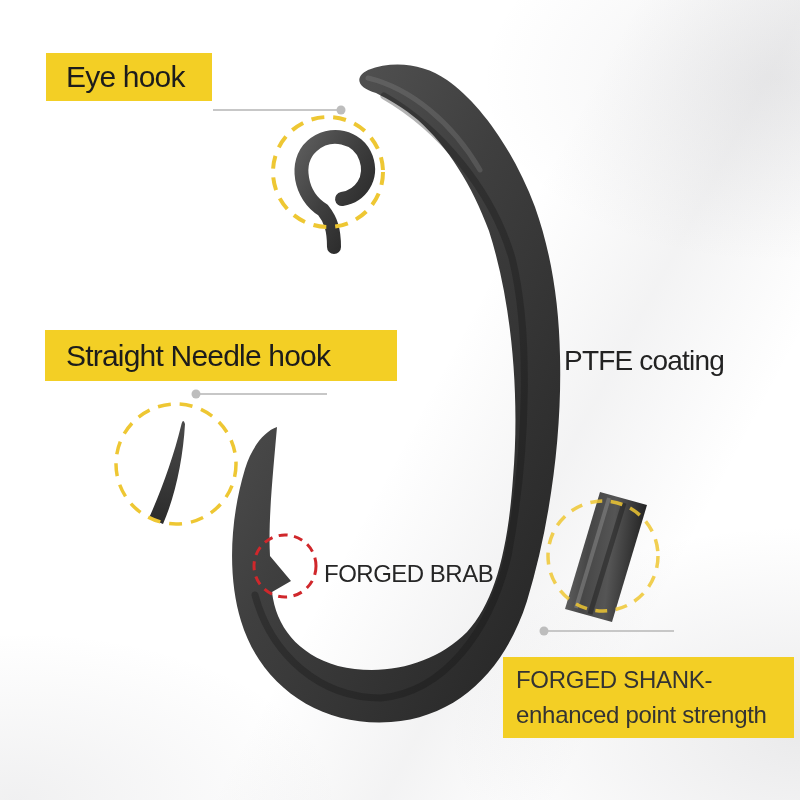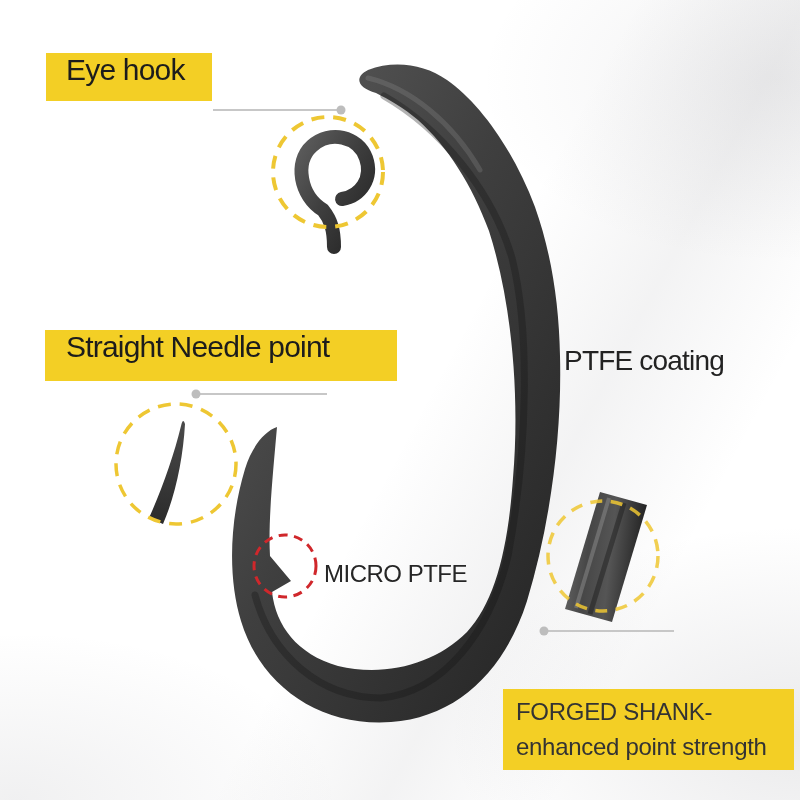--- a/index.html
+++ b/index.html
@@ -21,29 +21,29 @@
       radial-gradient(ellipse 500px 300px at 100% 92%, rgba(110,110,118,0.14), transparent 70%),
       radial-gradient(ellipse 460px 240px at 2% 100%, rgba(110,110,118,0.10), transparent 70%),
       linear-gradient(118deg, rgba(0,0,0,0) 52%, rgba(100,100,108,0.08) 66%, rgba(0,0,0,0) 80%),
       var(--background);
   }
   svg.art{position:absolute;left:0;top:0;}
   .ylabel{
     position:absolute;
     background:var(--label-background);
     color:var(--label-text);
-    display:flex;
+    display:flex;align-items:center;
     box-sizing:border-box;
     letter-spacing:-0.8px;
   }
   .label-eye{left:46px;top:53px;width:166px;height:48px;font-size:30px;padding-left:20px;}
   .label-needle{left:45px;top:330px;width:352px;height:51px;font-size:30px;padding-left:21px;}
   .label-forged{
     left:503px;top:657px;width:291px;height:81px;font-size:24px;line-height:35px;
-    padding:5px 0 0 13px;display:block;color:#333;letter-spacing:-0.3px;margin-top:32px;
+    padding:5px 0 0 13px;display:block;color:#333;letter-spacing:-0.3px;
   }
   .label-forged span{display:block;}
   .plain-text{position:absolute;color:var(--body-text);white-space:nowrap;}
   .text-ptfe{left:564px;top:309px;font-size:28px;letter-spacing:-0.8px;margin-top:36px;}
   .text-micro{left:324px;top:560px;font-size:24px;letter-spacing:-0.5px;color:#262626;}
 </style>
 </head>
 <body>
 
 <div class="stage">
@@ -130,23 +130,23 @@
     </g>
   </svg>
 
   <div class="ylabel label-eye">
     <span>Eye hook</span>
   </div>
 
   <div class="plain-text text-ptfe">PTFE coating</div>
 
   <div class="ylabel label-needle">
-    <span>Straight Needle point</span>
+    <span>Straight Needle hook</span>
   </div>
 
-  <div class="plain-text text-micro">MICRO PTFE</div>
+  <div class="plain-text text-micro">FORGED BRAB</div>
 
   <div class="ylabel label-forged">
     <span>FORGED SHANK-</span>
     <span>enhanced point strength</span>
   </div>
 
 </div>
 
 </body></html>

